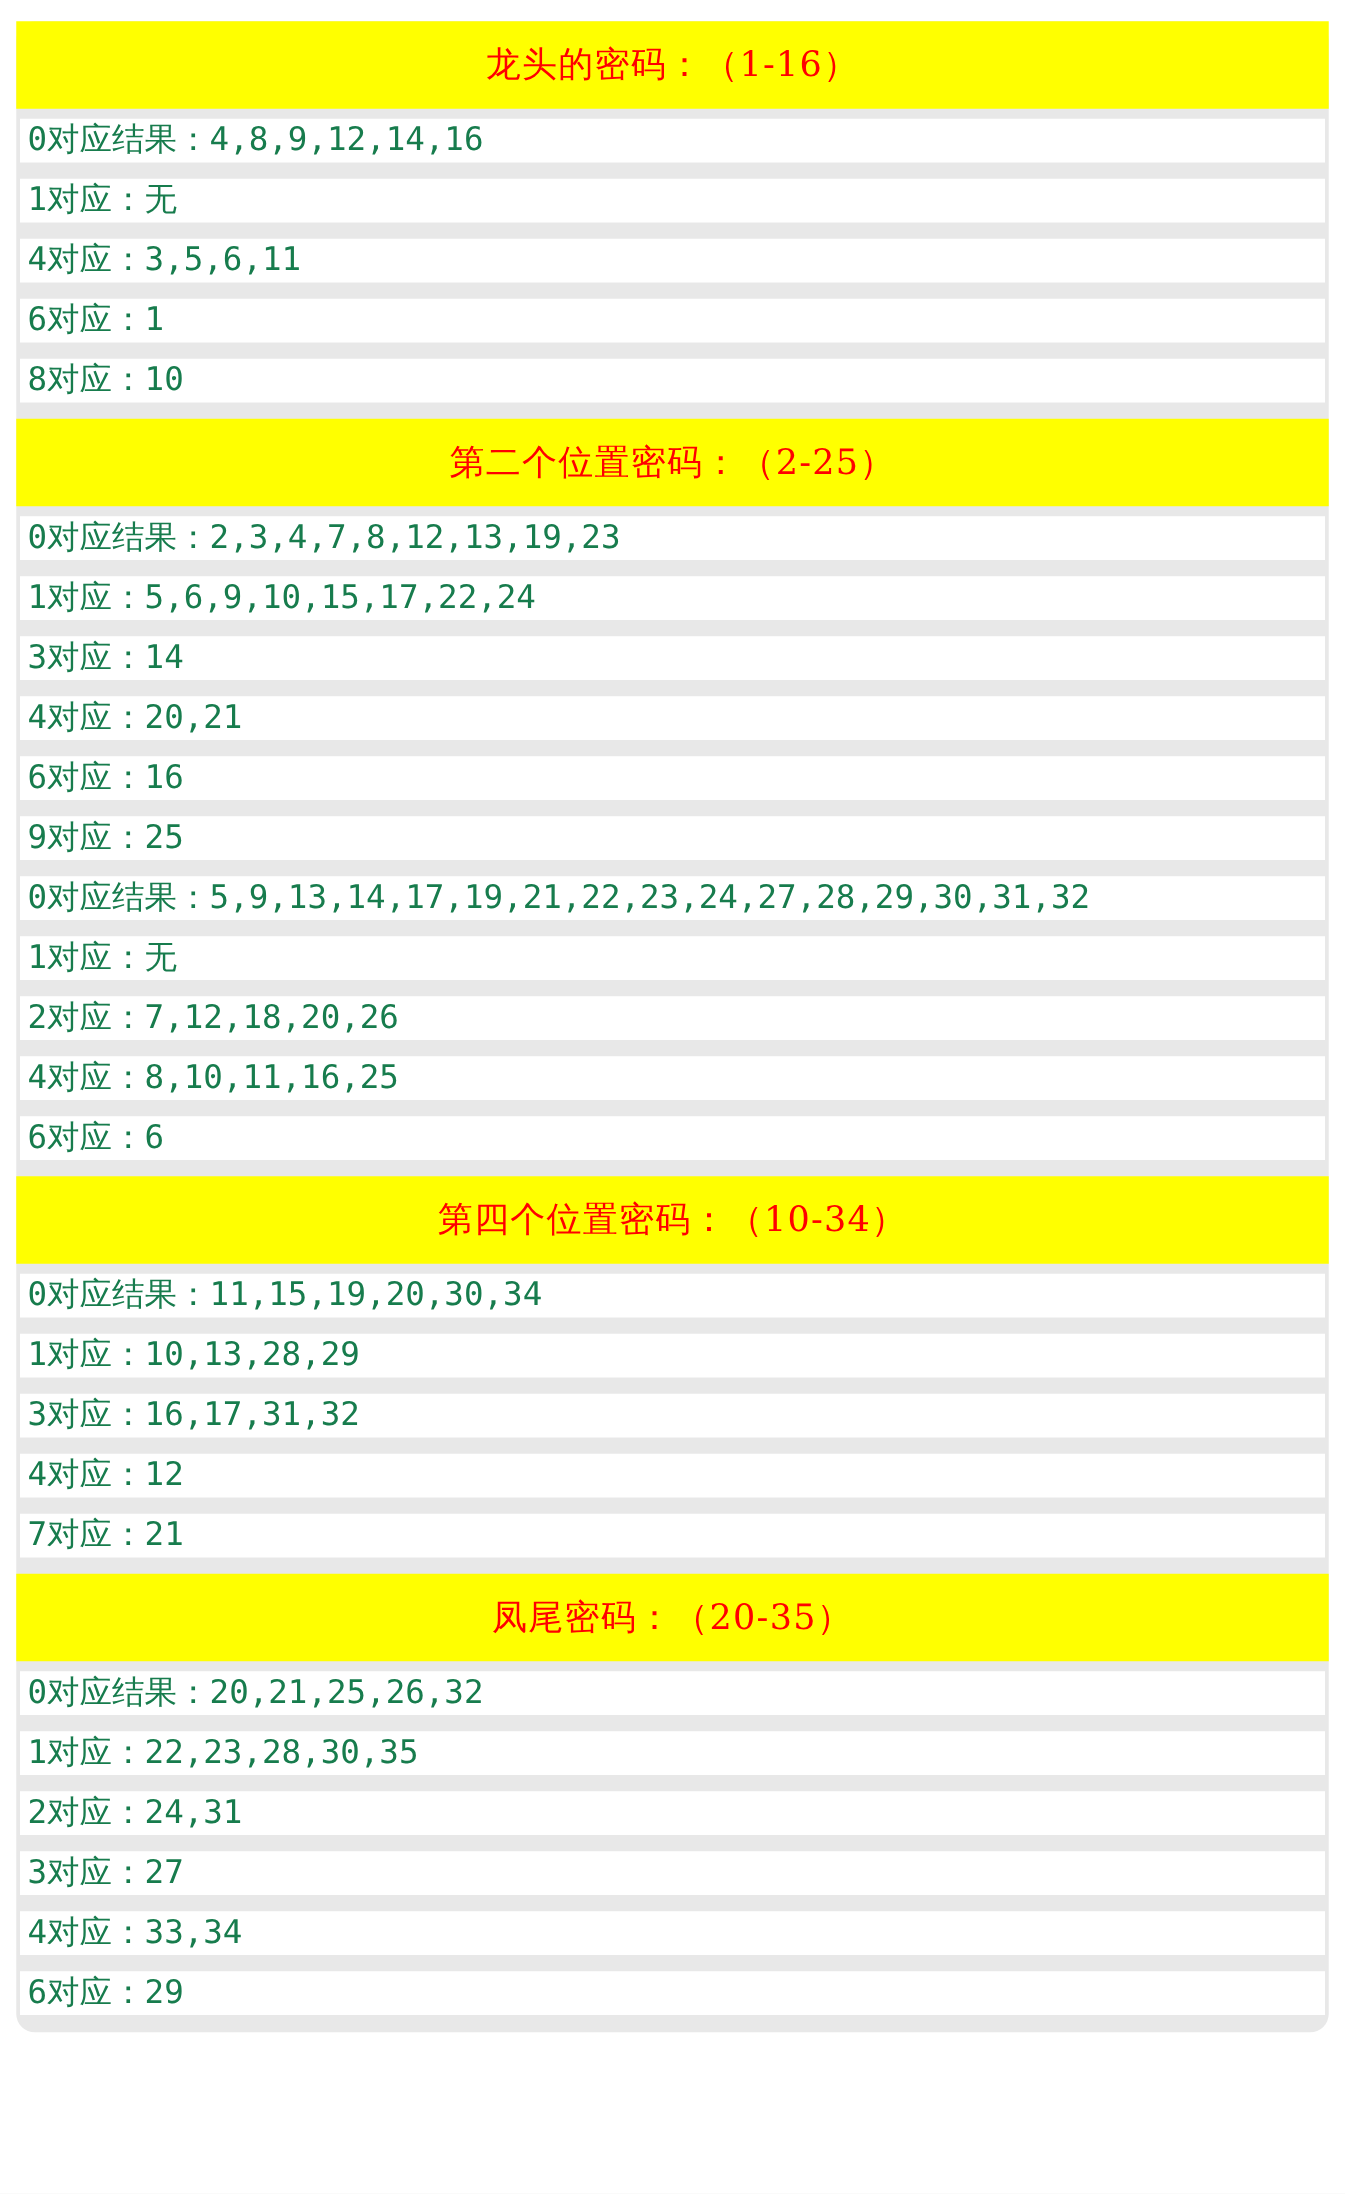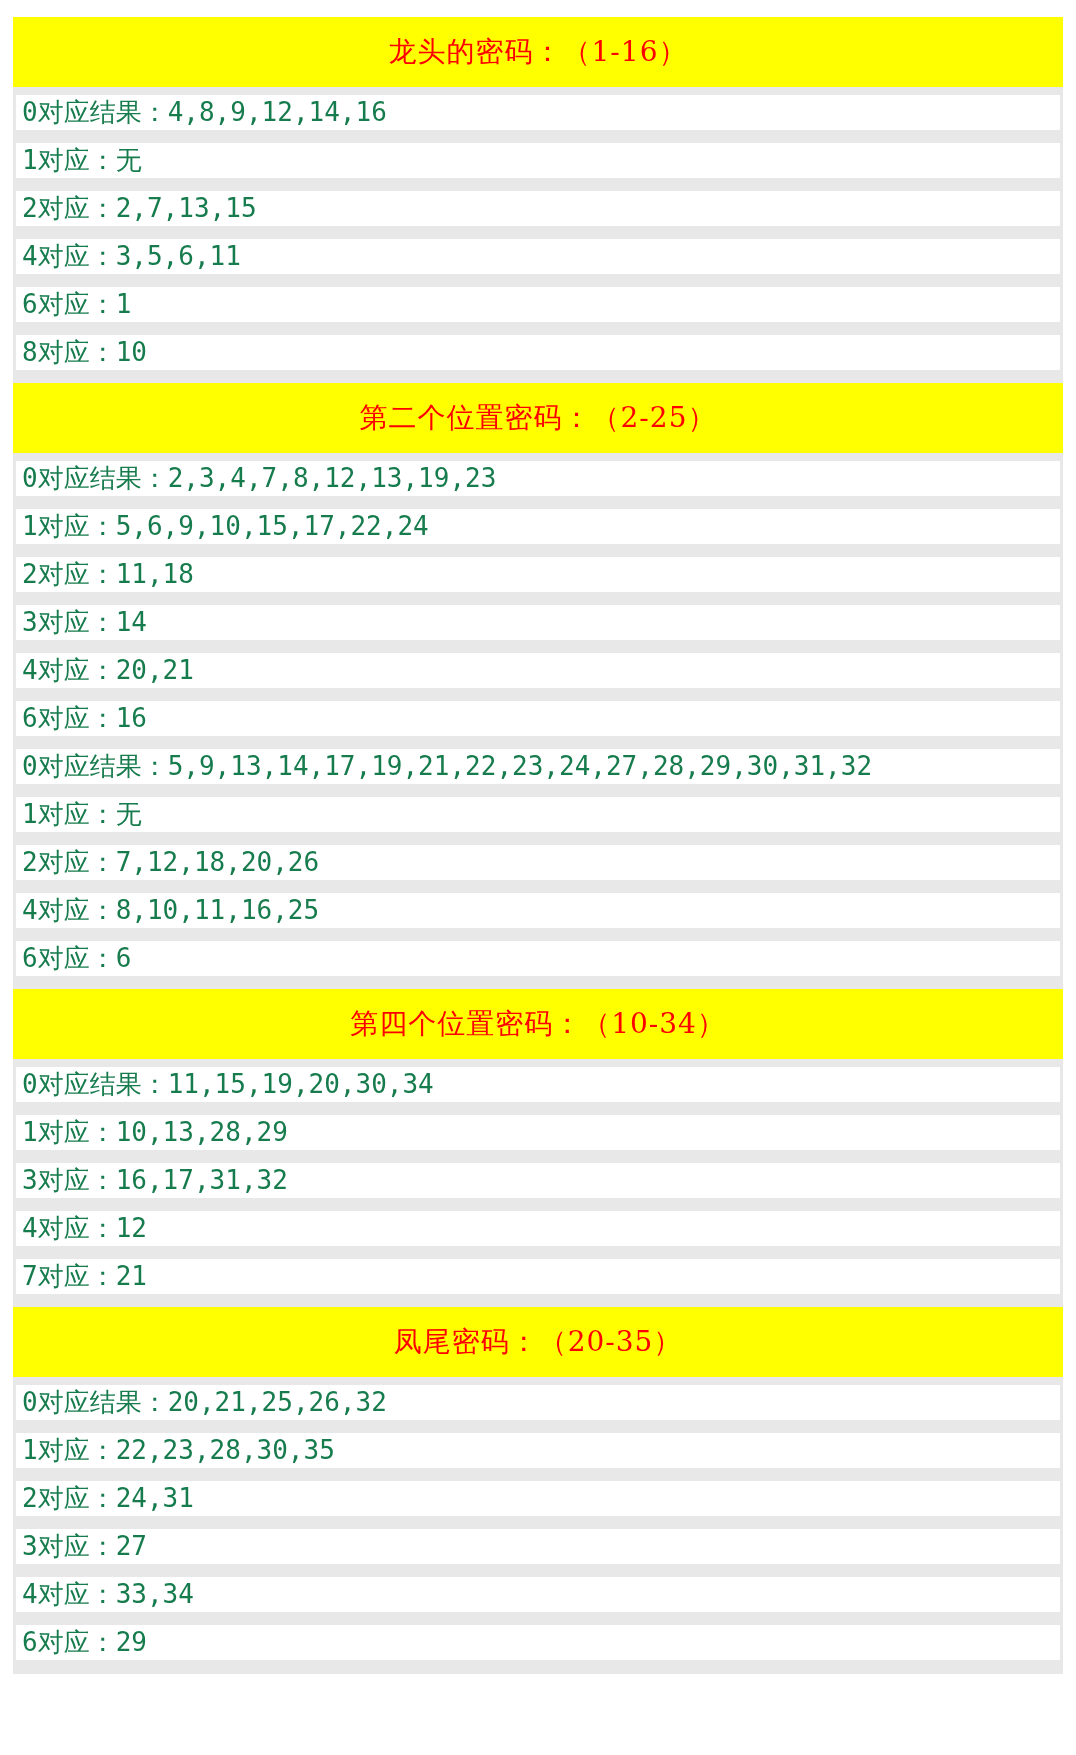--- a/index.html
+++ b/index.html
@@ -7,20 +7,21 @@
     padding: 0;
     background: #ffffff;
     width: 1076px;
     font-family: "DejaVu Sans Mono", "Liberation Mono", monospace;
   }
   .wrap {
     margin: 17px 13px 0 13px;
     width: 1050px;
     background: #e8e8e8;
     padding-bottom: 1px;
+    border-radius: 15px;
   }
   section { display: block; }
   .sec-header {
     background: #ffff00;
     text-align: center;
     height: 70px;
     line-height: 70px;
     margin-bottom: 8px;
     font-family: "DejaVu Serif", "Liberation Serif", serif;
   }
@@ -53,23 +54,20 @@
     </div>
     <div class="rows">
   <div class="row">
     <span class="lbl">0对应结果：</span><span class="val">4,8,9,12,14,16</span>
   </div>
 
   <div class="row">
     <span class="lbl">1对应：</span><span class="val">无</span>
   </div>
 
-  <div class="row">
-    <span class="lbl">2对应：</span><span class="val">2,7,13,15</span>
-  </div>
 
   <div class="row">
     <span class="lbl">4对应：</span><span class="val">3,5,6,11</span>
   </div>
 
   <div class="row">
     <span class="lbl">6对应：</span><span class="val">1</span>
   </div>
 
   <div class="row">
@@ -84,36 +82,36 @@
     </div>
     <div class="rows">
   <div class="row">
     <span class="lbl">0对应结果：</span><span class="val">2,3,4,7,8,12,13,19,23</span>
   </div>
 
   <div class="row">
     <span class="lbl">1对应：</span><span class="val">5,6,9,10,15,17,22,24</span>
   </div>
 
-  <div class="row">
-    <span class="lbl">2对应：</span><span class="val">11,18</span>
-  </div>
 
   <div class="row">
     <span class="lbl">3对应：</span><span class="val">14</span>
   </div>
 
   <div class="row">
     <span class="lbl">4对应：</span><span class="val">20,21</span>
   </div>
 
   <div class="row">
     <span class="lbl">6对应：</span><span class="val">16</span>
   </div>
 
+  <div class="row">
+    <span class="lbl">9对应：</span><span class="val">25</span>
+  </div>
 </div>
   </section>
 
   <section>
     <div class="rows">
   <div class="row">
     <span class="lbl">0对应结果：</span><span class="val">5,9,13,14,17,19,21,22,23,24,27,28,29,30,31,32</span>
   </div>
 
   <div class="row">

